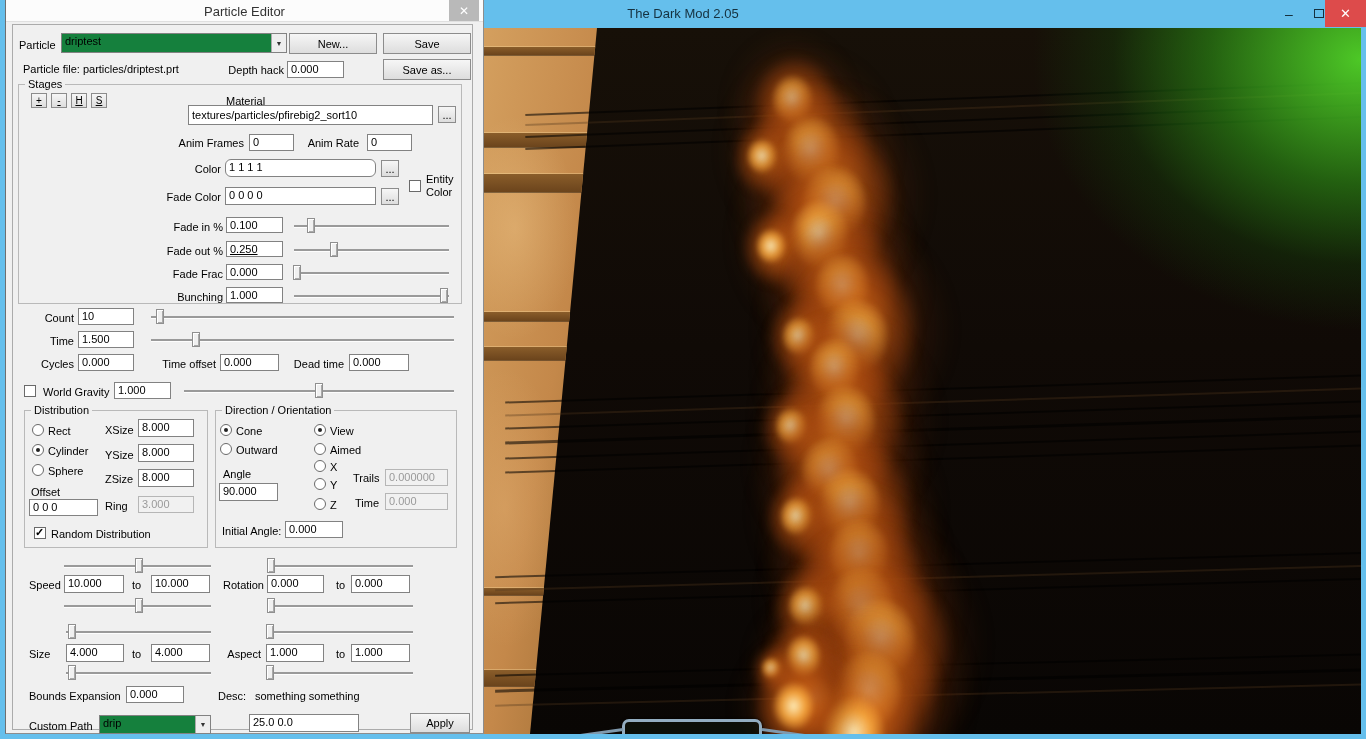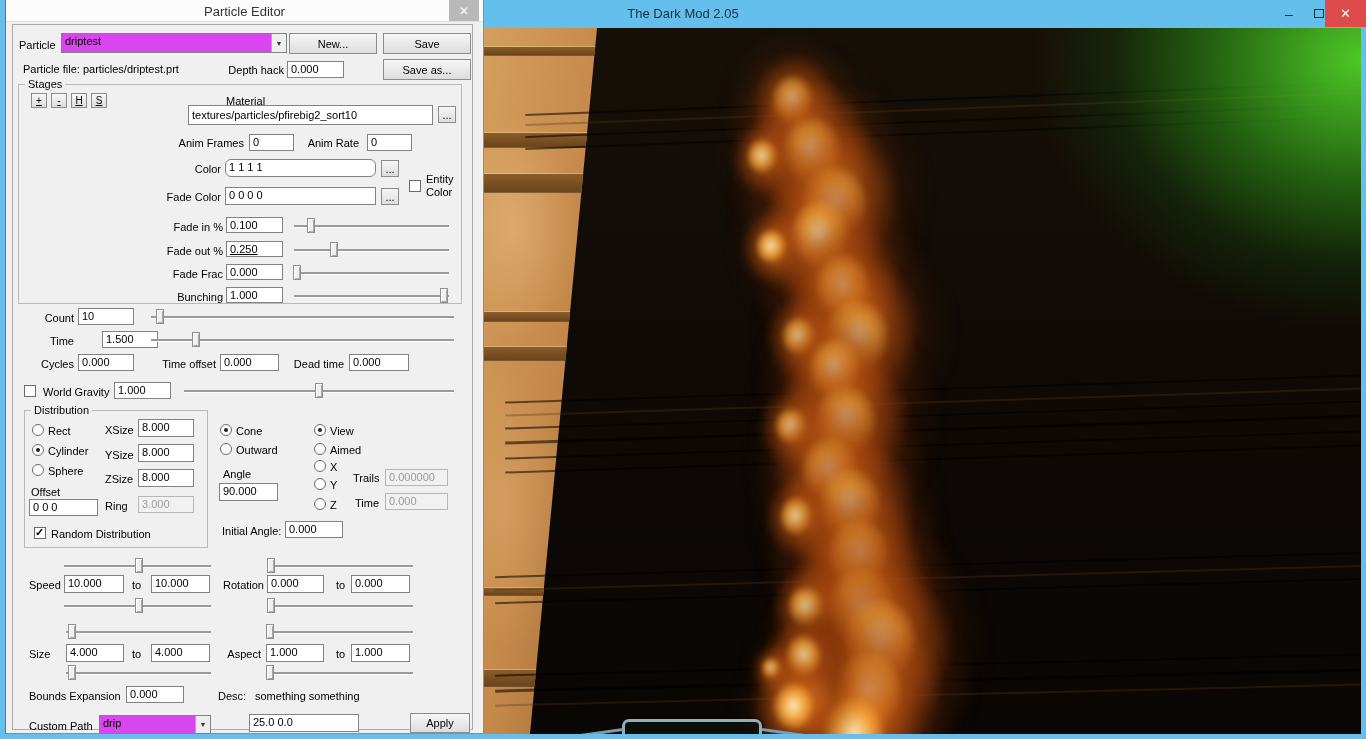--- a/index.html
+++ b/index.html
@@ -65,21 +65,21 @@
   .field { position:absolute; background:#fff; border:1px solid #828282; padding:1px 3px;
            font-size:11px; overflow:hidden; white-space:nowrap; }
   .field.dis { background:#f1f1f1; color:#9a9a9a; border-color:#b6b6b6; }
   .btn { position:absolute; background:linear-gradient(#f6f6f6,#dddddd); border:1px solid #8c8c8c;
          display:flex; align-items:center; justify-content:center; font-size:11px; }
   .sbtn { position:absolute; width:16px; height:15px; background:linear-gradient(#f6f6f6,#dddddd);
           border:1px solid #8c8c8c; display:flex; align-items:center; justify-content:center;
           font-size:10px; text-decoration:underline; }
   .listbox { position:absolute; background:#fff; border:1px solid #828282; }
   .listitem { height:15px; background:#3f9be4; color:#fff; padding:1px 3px; }
-  .combo { position:absolute; background:#d946ef; border:1px solid #828282; padding:1px 3px; }
+  .combo { position:absolute; background:#15803d; border:1px solid #828282; padding:1px 3px; }
   .combo .arr { position:absolute; right:0; top:0; bottom:0; width:15px; background:#eee;
                 border-left:1px solid #aaa; display:flex; align-items:center; justify-content:center;
                 font-size:7px; color:#333; }
   .group { position:absolute; border:1px solid #b9b9b9; }
   .group-label { position:absolute; top:-7px; left:6px; background:#f0f0f0; padding:0 3px;text-align:center; }
   .radio { position:absolute; width:12px; height:12px; border-radius:50%; border:1px solid #6a6a6a; background:#fff; }
   .radio.sel::after { content:''; position:absolute; left:3px; top:3px; width:4px; height:4px;
                       border-radius:50%; background:#222; }
   .check { position:absolute; width:12px; height:12px; border:1px solid #6a6a6a; background:#fff; }
   .check.on::after { content:'✓'; position:absolute; left:0px; top:-2px; font-size:11px; font-weight:bold; }
@@ -298,21 +298,21 @@
     </div>
 
     <div class="r" style="left:23px; top:312px; width:45px;">Count</div>
     <div class="field" style="left:72px; top:308px; width:56px; height:17px;">10</div>
     <div class="slider" style="left:145px; top:308px; width:303px;">
       <div class="track"></div>
       <div class="thumb" style="left: 3%;"></div>
     </div>
 
     <div class="r" style="left:23px; top:335px; width:45px;">Time</div>
-    <div class="field" style="left:72px; top:331px; width:56px; height:17px;margin-left:24px;">1.500</div>
+    <div class="field" style="left:72px; top:331px; width:56px; height:17px;">1.500</div>
     <div class="slider" style="left:145px; top:331px; width:303px;">
       <div class="track"></div>
       <div class="thumb" style="left: 15%;"></div>
     </div>
 
     <div class="r" style="left:23px; top:358px; width:45px;">Cycles</div>
     <div class="field" style="left:72px; top:354px; width:56px; height:17px;">0.000</div>
     <div class="r" style="left:150px; top:358px; width:60px;">Time offset</div>
     <div class="field" style="left:214px; top:354px; width:59px; height:17px;">0.000</div>
     <div class="r" style="left:284px; top:358px; width:54px;">Dead time</div>
@@ -343,20 +343,23 @@
     <div class="lbl" style="left:99px; top:473px;">ZSize</div>
     <div class="field" style="left:132px; top:469px; width:56px; height:18px;">8.000</div>
 
     <div class="lbl" style="left:25px; top:486px;">Offset</div>
     <div class="field" style="left:23px; top:499px; width:69px; height:17px;">0 0 0</div>
     <div class="lbl" style="left:99px; top:500px;">Ring</div>
     <div class="field dis" style="left:132px; top:496px; width:56px; height:17px;">3.000</div>
     <div class="check on" style="left:28px; top:527px;"></div>
     <div class="lbl" style="left:45px; top:528px;">Random Distribution</div>
 
+    <div class="group" style="left:209px; top:410px; width:242px; height:138px;">
+      <div class="group-label">Direction / Orientation</div>
+    </div>
     <div class="radio sel" style="left:214px; top:424px;"></div>
     <div class="lbl" style="left:230px; top:425px;">Cone</div>
     <div class="radio" style="left:214px; top:443px;"></div>
     <div class="lbl" style="left:230px; top:444px;">Outward</div>
     <div class="lbl" style="left:217px; top:468px;">Angle</div>
     <div class="field" style="left:213px; top:483px; width:59px; height:18px;">90.000</div>
 
     <div class="radio sel" style="left:308px; top:424px;"></div>
     <div class="lbl" style="left:324px; top:425px;">View</div>
     <div class="radio" style="left:308px; top:443px;"></div>

